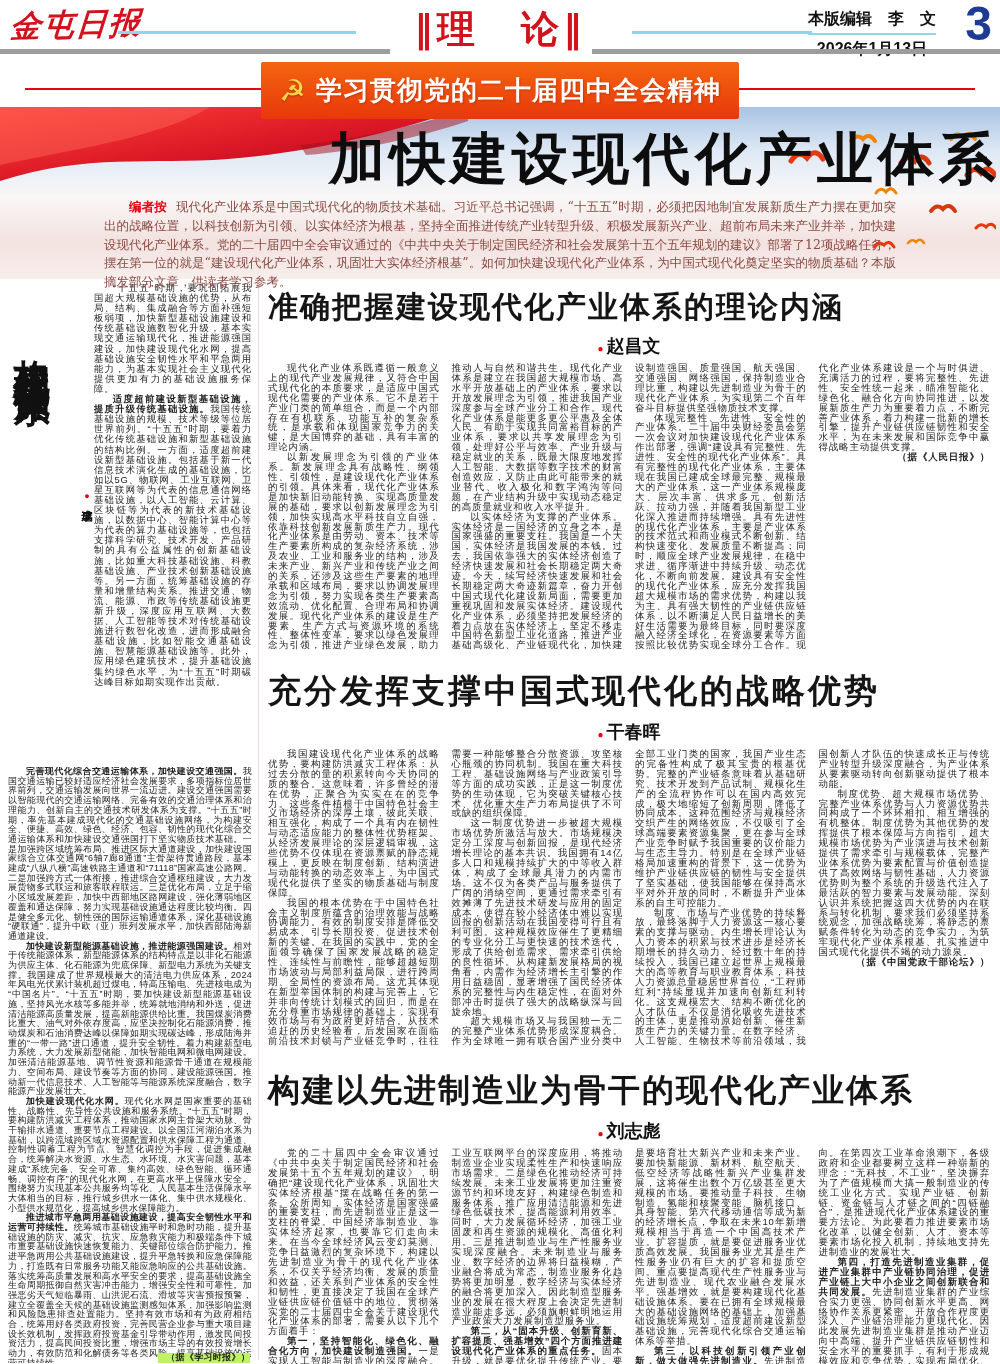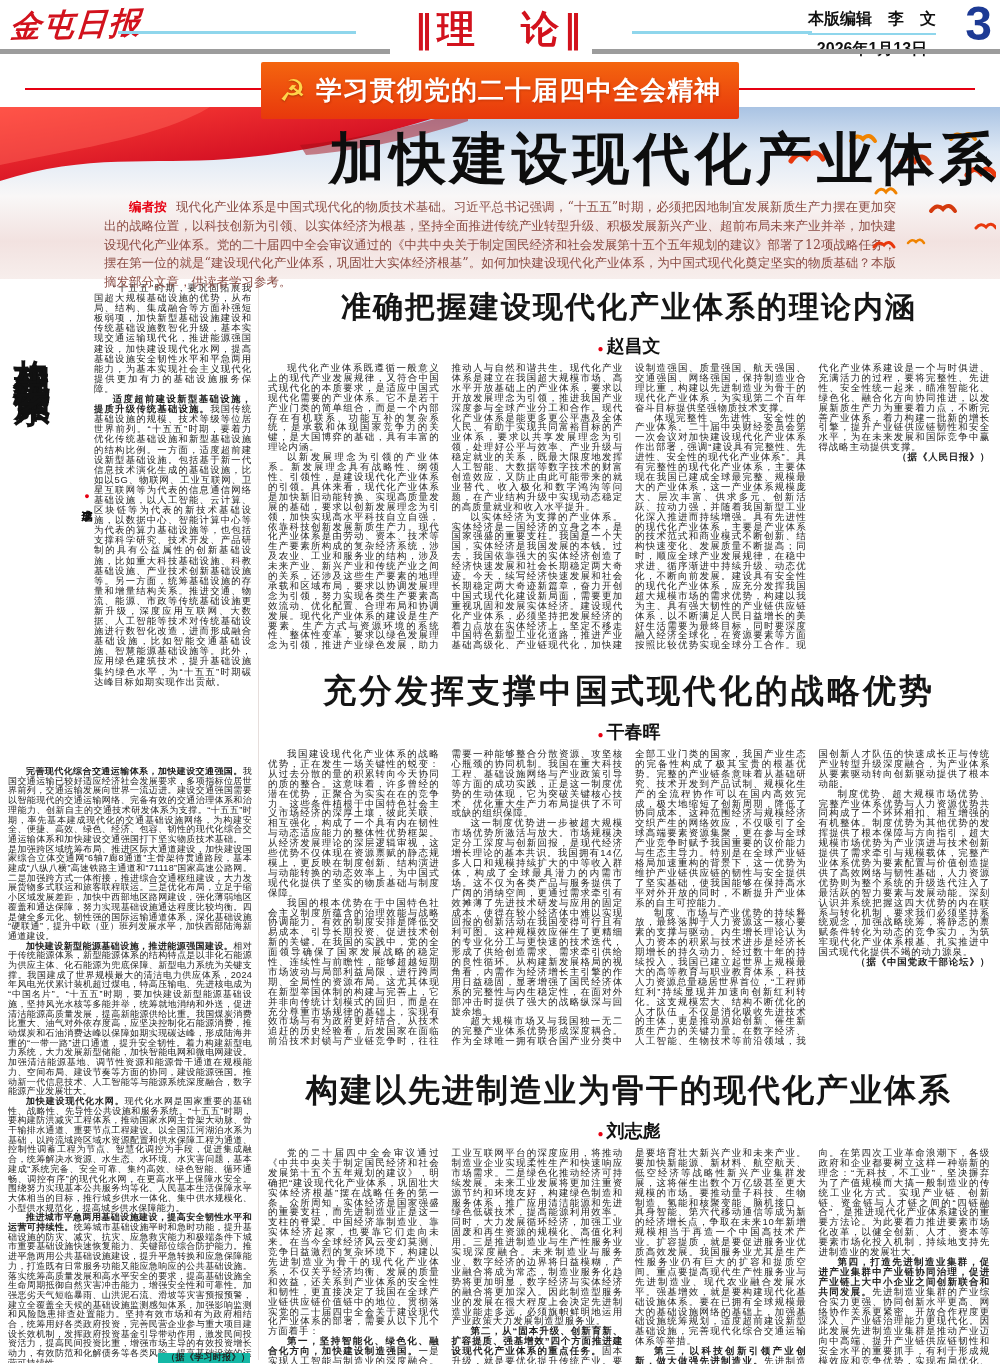--- a/index.html
+++ b/index.html
@@ -57,24 +57,24 @@
   .vauthor{position:absolute;right:0;top:208px;writing-mode:vertical-rl;text-orientation:upright;
         font-size:11px;font-weight:bold;color:#111;}
   .vauthor::before{content:"●";color:#e60012;font-size:9px;}
   .lcol{flex:1;overflow:hidden;}
   p{margin:0;text-indent:2em;text-align:justify;}
   .plead{font-weight:900;}
   .left-top .txt{font-size:9.4px;line-height:10.1px;letter-spacing:.8px;color:#222;}
   .left-bottom{position:relative;height:596px;overflow:hidden;
         font-size:9px;line-height:9.7px;letter-spacing:.3px;color:#222;}
   .attr{font-weight:bold;font-family:"DejaVu Serif",serif;text-align:right;text-indent:0;}
-  .attr-abs{position:absolute;right:2px;bottom:0;background:#14b8a6;padding-left:8px;}
+  .attr-abs{position:absolute;right:2px;bottom:0;background:#bef264;padding-left:8px;}
 
   .articles{flex:1;min-width:0;padding-left:9px;}
-  .art-title{margin:0;text-align:center;font-weight:900;color:#151515;white-space:nowrap;}
+  .art-title{margin:0;font-weight:900;color:#151515;white-space:nowrap;}
   .a1 .art-title{font-size:30px;letter-spacing:2px;padding-top:4px;}
   .a2 .art-title{font-size:33px;letter-spacing:3px;padding-top:16px;}
   .a3 .art-title{font-size:32px;letter-spacing:2px;padding-top:14px;}
   .byline{text-align:center;font-size:18px;font-weight:bold;margin:6px 0 5px;color:#111;}
   .byline::before{content:"●";color:#e60012;font-size:10px;margin-right:3px;}
   .art-body{column-count:4;column-gap:12px;column-fill:auto;overflow:hidden;
         font-size:9.5px;line-height:9.9px;letter-spacing:.8px;color:#222;}
   .a1 .art-body{height:290px;}
   .a2 .art-body{height:306px;}
   .a3 .art-body{height:254px;}
@@ -178,21 +178,21 @@
           </div>
         <p class="attr">（据《人民日报》）</p>
       </div>
     </article>
 
     <article class="a2">
       <h2 class="art-title">充分发挥支撑中国式现代化的战略优势</h2>
       <div class="byline">干春晖</div>
       <div class="art-body">
         <div>
-            <p>我国建设现代化产业体系的战略优势，正在发生一场关键性的蜕变：从过去分散的量的积累转向今天协同的质的整合。这意味着，许多曾经的潜在优势，正聚合为实实在在的竞争力。这些条件植根于中国特色社会主义市场经济的深厚土壤，彼此关联、相互强化，构成了一个具有内在韧性与动态适应能力的整体性优势框架。从经济发展理论的深层逻辑审视，这些优势不仅体现在资源禀赋的静态规模上，更反映在制度创新、结构演进与动能转换的动态效率上，为中国式现代化提供了坚实的物质基础与制度保障。</p>
+            <p>我国建设现代化产业体系的战略优势，要构建防洪减灾工程体系：从过去分散的量的积累转向今天协同的质的整合。这意味着，许多曾经的潜在优势，正聚合为实实在在的竞争力。这些条件植根于中国特色社会主义市场经济的深厚土壤，彼此关联、相互强化，构成了一个具有内在韧性与动态适应能力的整体性优势框架。从经济发展理论的深层逻辑审视，这些优势不仅体现在资源禀赋的静态规模上，更反映在制度创新、结构演进与动能转换的动态效率上，为中国式现代化提供了坚实的物质基础与制度保障。</p>
             <p>我国的根本优势在于中国特色社会主义制度所蕴含的治理效能与战略协调能力。有效的制度安排是降低交易成本、引导长期投资、促进技术创新的关键。在我国的实践中，党的全面领导确保了国家发展战略的稳定性、连续性与前瞻性，能够超越短期市场波动与局部利益局限，进行跨周期、全局性的资源布局。这尤其体现在新型举国体制的构建与完善上，它并非向传统计划模式的回归，而是在充分尊重市场规律的基础上，实现有效市场与有为政府更好结合。从技术追赶的历史经验看，后发国家在面临前沿技术封锁与产业链竞争时，往往需要一种能够整合分散资源、攻坚核心瓶颈的协同机制。我国在重大科技工程、基础设施网络与产业政策引导等方面的成功实践，正是这一制度优势的生动体现，它为突破关键核心技术、优化重大生产力布局提供了不可或缺的组织保障。</p>
             <p>这一制度优势进一步被超大规模市场优势所激活与放大。市场规模决定分工深度与创新回报，是现代经济增长理论的基本共识。我国拥有14亿多人口和规模持续扩大的中等收入群体，构成了全球最具潜力的内需市场。这不仅为各类产品与服务提供了广阔的消纳空间，更通过需求牵引有效摊薄了先进技术研发与应用的固定成本，使得在较小经济体中难以实现回报的创新活动在我国变得可行且有利可图。这种规模效应催生了更精细的专业化分工与更快速的技术迭代，形成了供给创造需求、需求牵引供给的良性循环。从构建新发展格局的视角看，内需作为经济增长主引擎的作用日益稳固，显著增强了国民经济体系的完整性与内生稳定性，在面对外部冲击时提供了强大的战略纵深与回旋余地。</p>
             <p>超大规模市场又与我国独一无二的完整产业体系优势形成深度耦合。作为全球唯一拥有联合国产业分类中全部工业门类的国家，我国产业生态的完备性构成了极其宝贵的根基优势。完整的产业链条意味着从基础研究、技术开发到产品试制、规模化生产的全流程协作可以在国内高效完成，极大地缩短了创新周期，降低了协同成本。这种范围经济与规模经济交织产生的网络效应，不仅吸引了全球高端要素资源集聚，更在参与全球产业竞争时赋予我国重要的议价能力与生态主导力。特别是在全球产业链格局加速重构的背景下，这一优势为维护产业链供应链的韧性与安全提供了坚实基础，使我国能够在保持高水平对外开放的同时，不断提升产业体系的自主可控能力。</p>
             <p>制度、市场与产业优势的持续释放，最终落脚于人力资源这一核心要素的支撑与驱动。内生增长理论认为人力资本的积累与技术进步是经济长期增长的持久动力。经过数十年的持续投入，我国已建立起世界上规模最大的高等教育与职业教育体系，科技人力资源总量稳居世界首位，“工程师红利”持续显现并加速向创新红利转化。这支规模宏大、结构不断优化的人才队伍，不仅是消化吸收先进技术的主体，更是推动原始创新、催生新质生产力的关键力量。在数字经济、人工智能、生物技术等前沿领域，我国创新人才队伍的快速成长正与传统产业转型升级深度融合，为产业体系从要素驱动转向创新驱动提供了根本动能。</p>
             <p>制度优势、超大规模市场优势、完整产业体系优势与人力资源优势共同构成了一个环环相扣、相互增强的有机整体。制度优势为其他优势的发挥提供了根本保障与方向指引，超大规模市场优势为产业演进与技术创新提供了需求牵引与规模载体，完整产业体系优势为要素配置与价值创造提供了高效网络与韧性基础，人力资源优势则为整个系统的升级迭代注入了最活跃的智力要素与发展动能。深刻认识并系统把握这四大优势的内在联系与转化机制，要求我们必须坚持系统观念，加强战略统筹，将静态的禀赋条件转化为动态的竞争实力，为筑牢现代化产业体系根基、扎实推进中国式现代化提供不竭的动力源泉。</p>
           </div>
         <p class="attr">（据《中国党政干部论坛》）</p>
       </div>
     </article>
 

